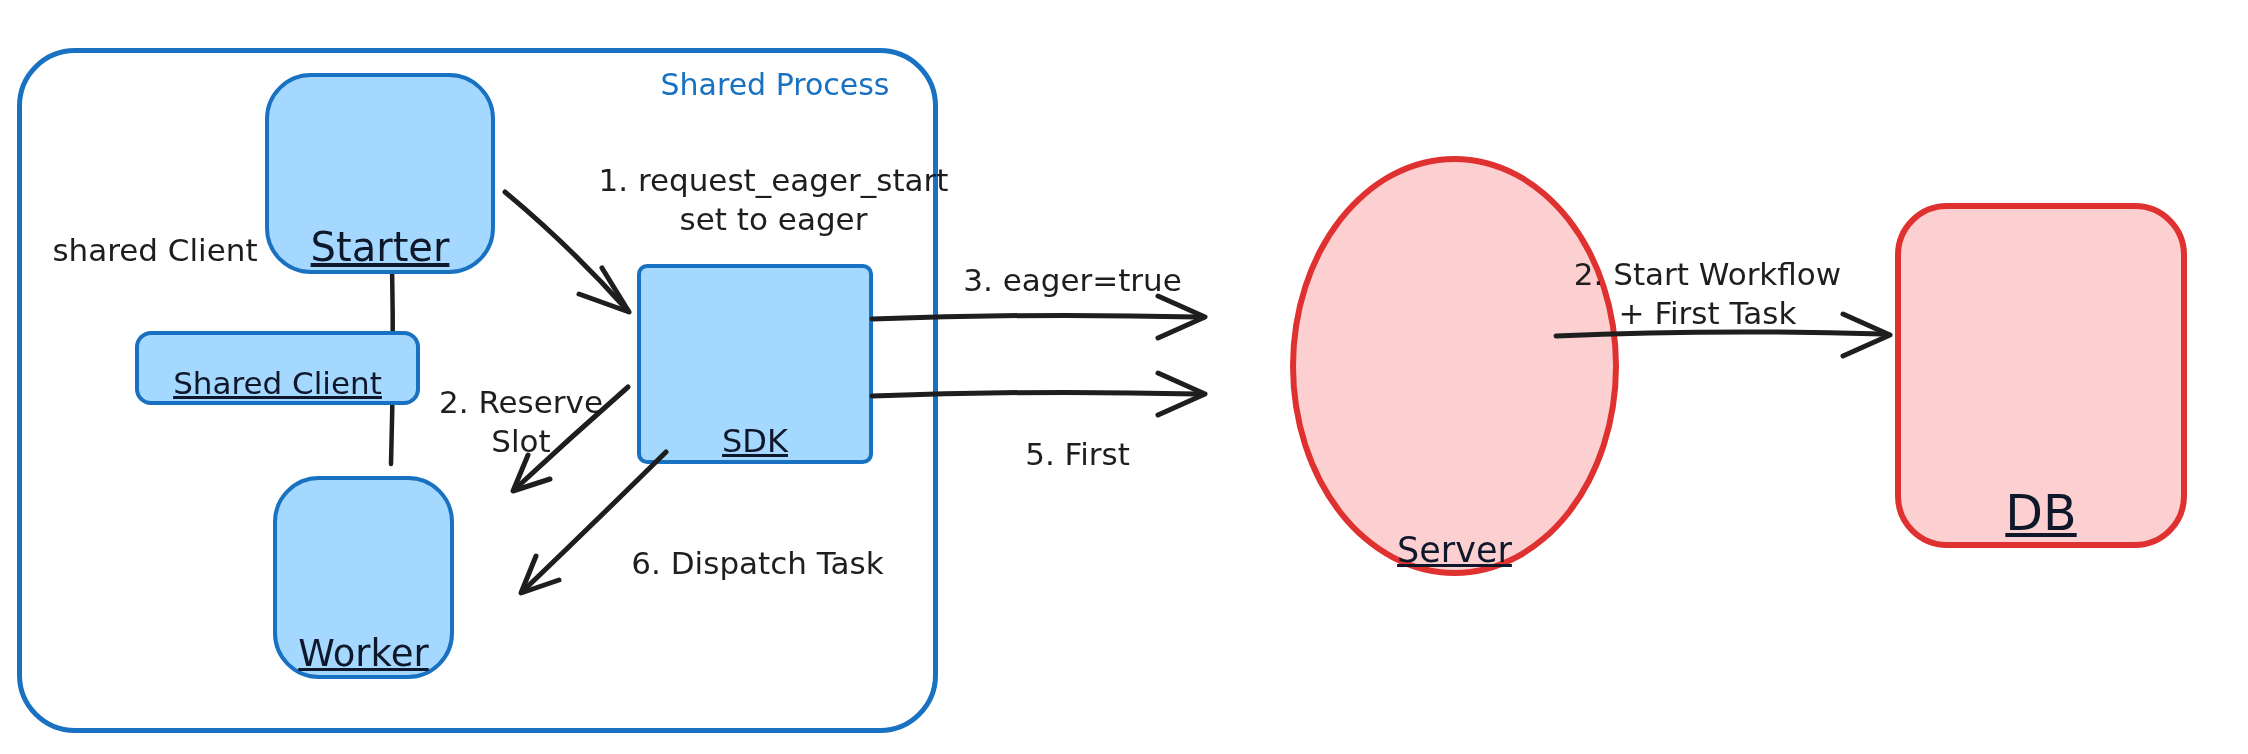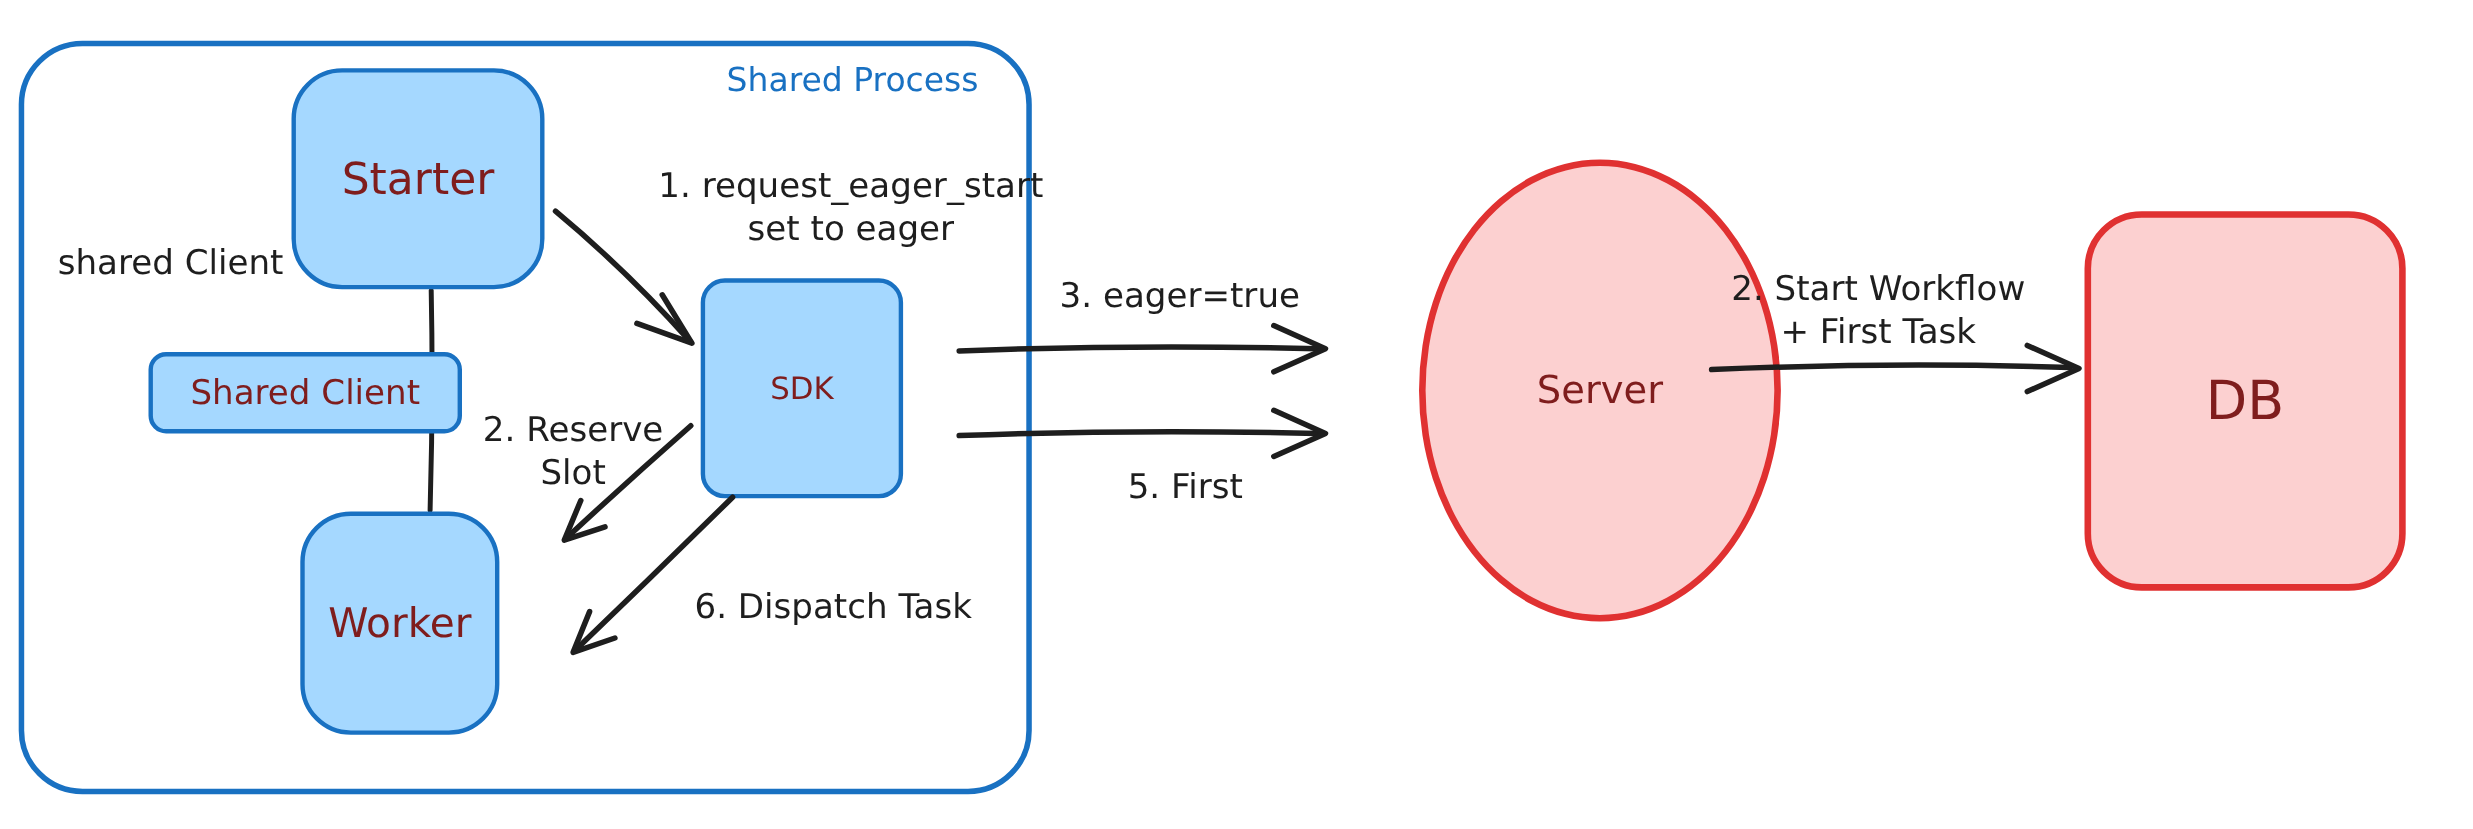--- a/index.html
+++ b/index.html
@@ -5,21 +5,21 @@
   html, body {
     margin: 0;
     padding: 0;
     width: 2248px;
     height: 754px;
     background: #ffffff;
     font-family: "DejaVu Sans", "Liberation Sans", sans-serif;
     overflow: hidden;
     position: relative;
   }
-  .abs { position: absolute; }
+  .abs { position: absolute; margin-top: 11px; }
   
   .process-container {
     left: 17px; top: 37px;
     width: 921px; height: 685px;
     border: 5px solid #1971c2;
     border-radius: 58px;
     box-sizing: border-box;
     background: transparent;
     z-index: 1;
   }
@@ -30,29 +30,30 @@
     font-size: 30px;
     font-weight: 500;
     z-index: 5;
   }
   
   .node {
     box-sizing: border-box;
     background: #a5d8ff;
     border: 4px solid #1971c2;
     display: flex;
-    align-items: center;
+    align-items: flex-end;
     justify-content: center;
-    color: #7f1d1d;
+    color: #0f172a;
     z-index: 3;
+    text-decoration: underline;
   }
   .node-starter { left: 265px; top: 62px;  width: 230px; height: 201px; border-radius: 46px; font-size: 40px; }
   .node-shared-client { left: 135px; top: 320px; width: 285px; height: 74px; border-radius: 16px; font-size: 31px; }
   .node-worker  { left: 273px; top: 465px; width: 181px; height: 203px; border-radius: 46px; font-size: 37px; }
-  .node-sdk     { left: 637px; top: 253px; width: 184px; height: 200px; border-radius: 22px; font-size: 28px; }
+  .node-sdk     { left: 637px; top: 253px; width: 236px; height: 200px; border-radius: 10px; font-size: 32px; }
   .node-red {
     background: #fcd0d0;
     border: 6px solid #e03131;
   }
   .node-server  { left: 1290px; top: 145px; width: 329px; height: 420px; border-radius: 50%; font-size: 35px; }
   .node-db      { left: 1895px; top: 192px; width: 292px; height: 345px; border-radius: 52px; font-size: 49px; }
   
   .ann {
     color: #1e1e1e;
     font-size: 31px;

